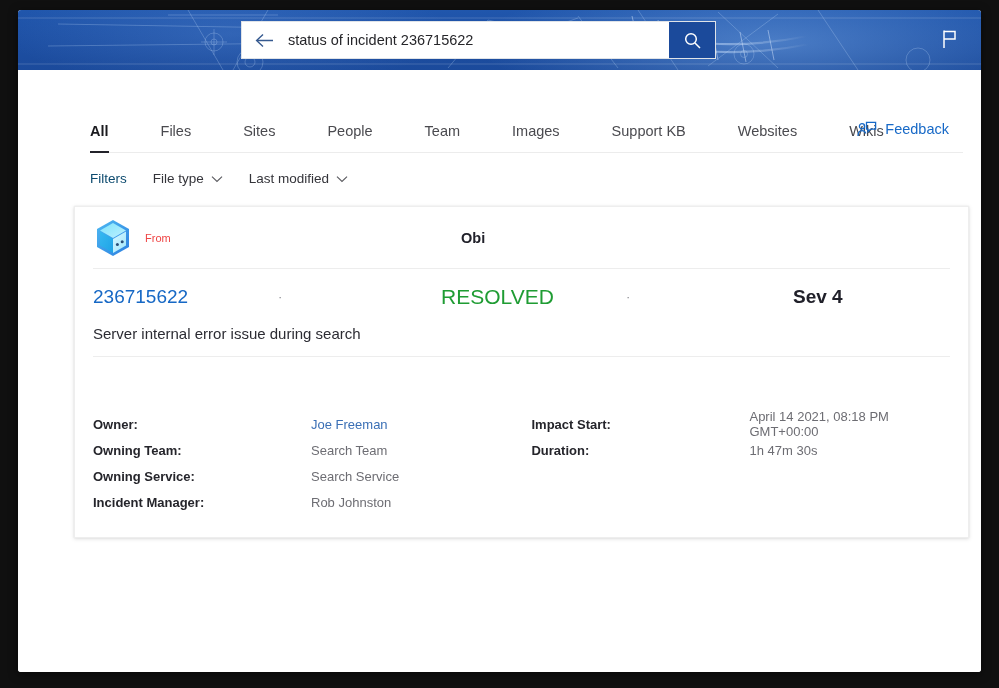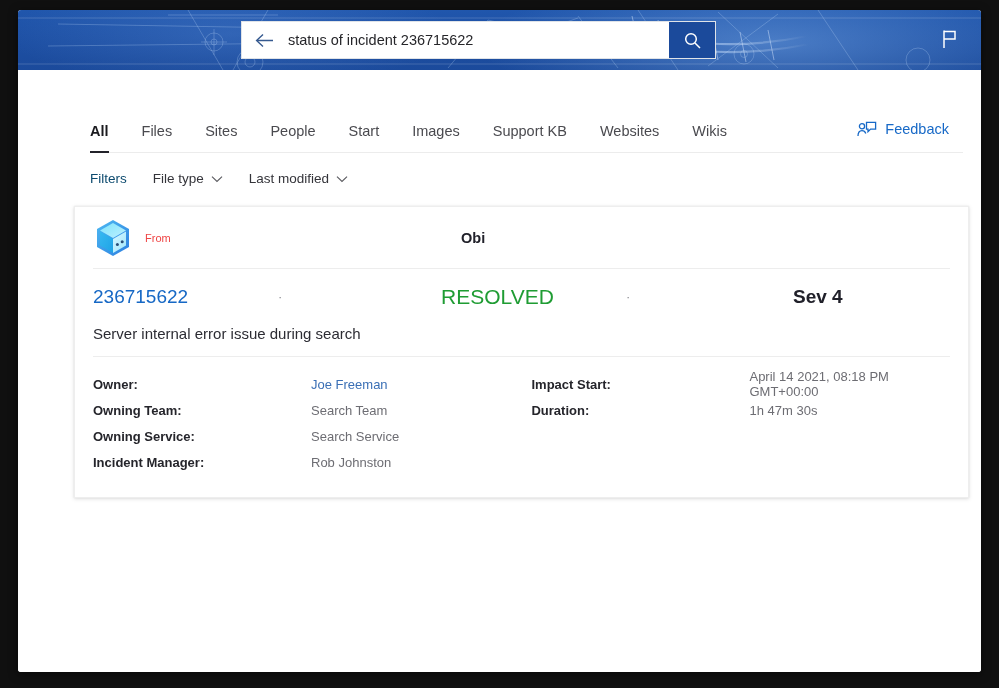--- a/index.html
+++ b/index.html
@@ -107,20 +107,21 @@
   }
 
   
   #tabs-row {
     position: relative;
     height: 50px;
     margin-top: 33px;
     padding: 0 0 0 72px;
     display: flex;
     align-items: flex-end;
+    gap: 19px;
   }
   .tab {
     position: relative;
     font-size: 14.5px;
     color: #4a4a4f;
     padding: 0 0 14px 0;
     margin-right: 33px;
     cursor: pointer;
     white-space: nowrap;
   }
@@ -237,21 +238,21 @@
     font-size: 15px;
     color: #2c2c33;
     padding-bottom: 14px;
     border-bottom: 1px solid #ededed;
   }
 
   #detail-grid {
     display: flex;
     padding-top: 14px;
   }
-  .detail-col { position: relative; }
+  .detail-col { position: relative; margin-top: 40px; }
   .detail-col.left { width: 440px; }
   .detail-col.right { width: 420px; }
   .detail-line {
     display: flex;
     height: 26px;
     align-items: center;
     font-size: 13px;
   }
   .detail-key {
     width: 218px;
@@ -343,21 +344,21 @@
 
     <div id="page">
 
       <div id="tabs-row">
         <div id="tabs-underline"></div>
 
         <div class="tab active">All</div>
         <div class="tab">Files</div>
         <div class="tab">Sites</div>
         <div class="tab">People</div>
-        <div class="tab">Start</div>
+        <div class="tab">Team</div>
         <div class="tab">Images</div>
         <div class="tab">Support KB</div>
         <div class="tab">Websites</div>
         <div class="tab">Wikis</div>
 
         <div id="feedback">
           <span>
             <svg width="20" height="17" viewBox="0 0 20 17" fill="none" stroke="#1769c7" stroke-width="1.3">
               <circle cx="5" cy="5.2" r="2.6"></circle>
               <path d="M1 15 C1 11.4 3 9.6 5 9.6 C6.6 9.6 8.1 10.6 8.8 12.4"></path>

